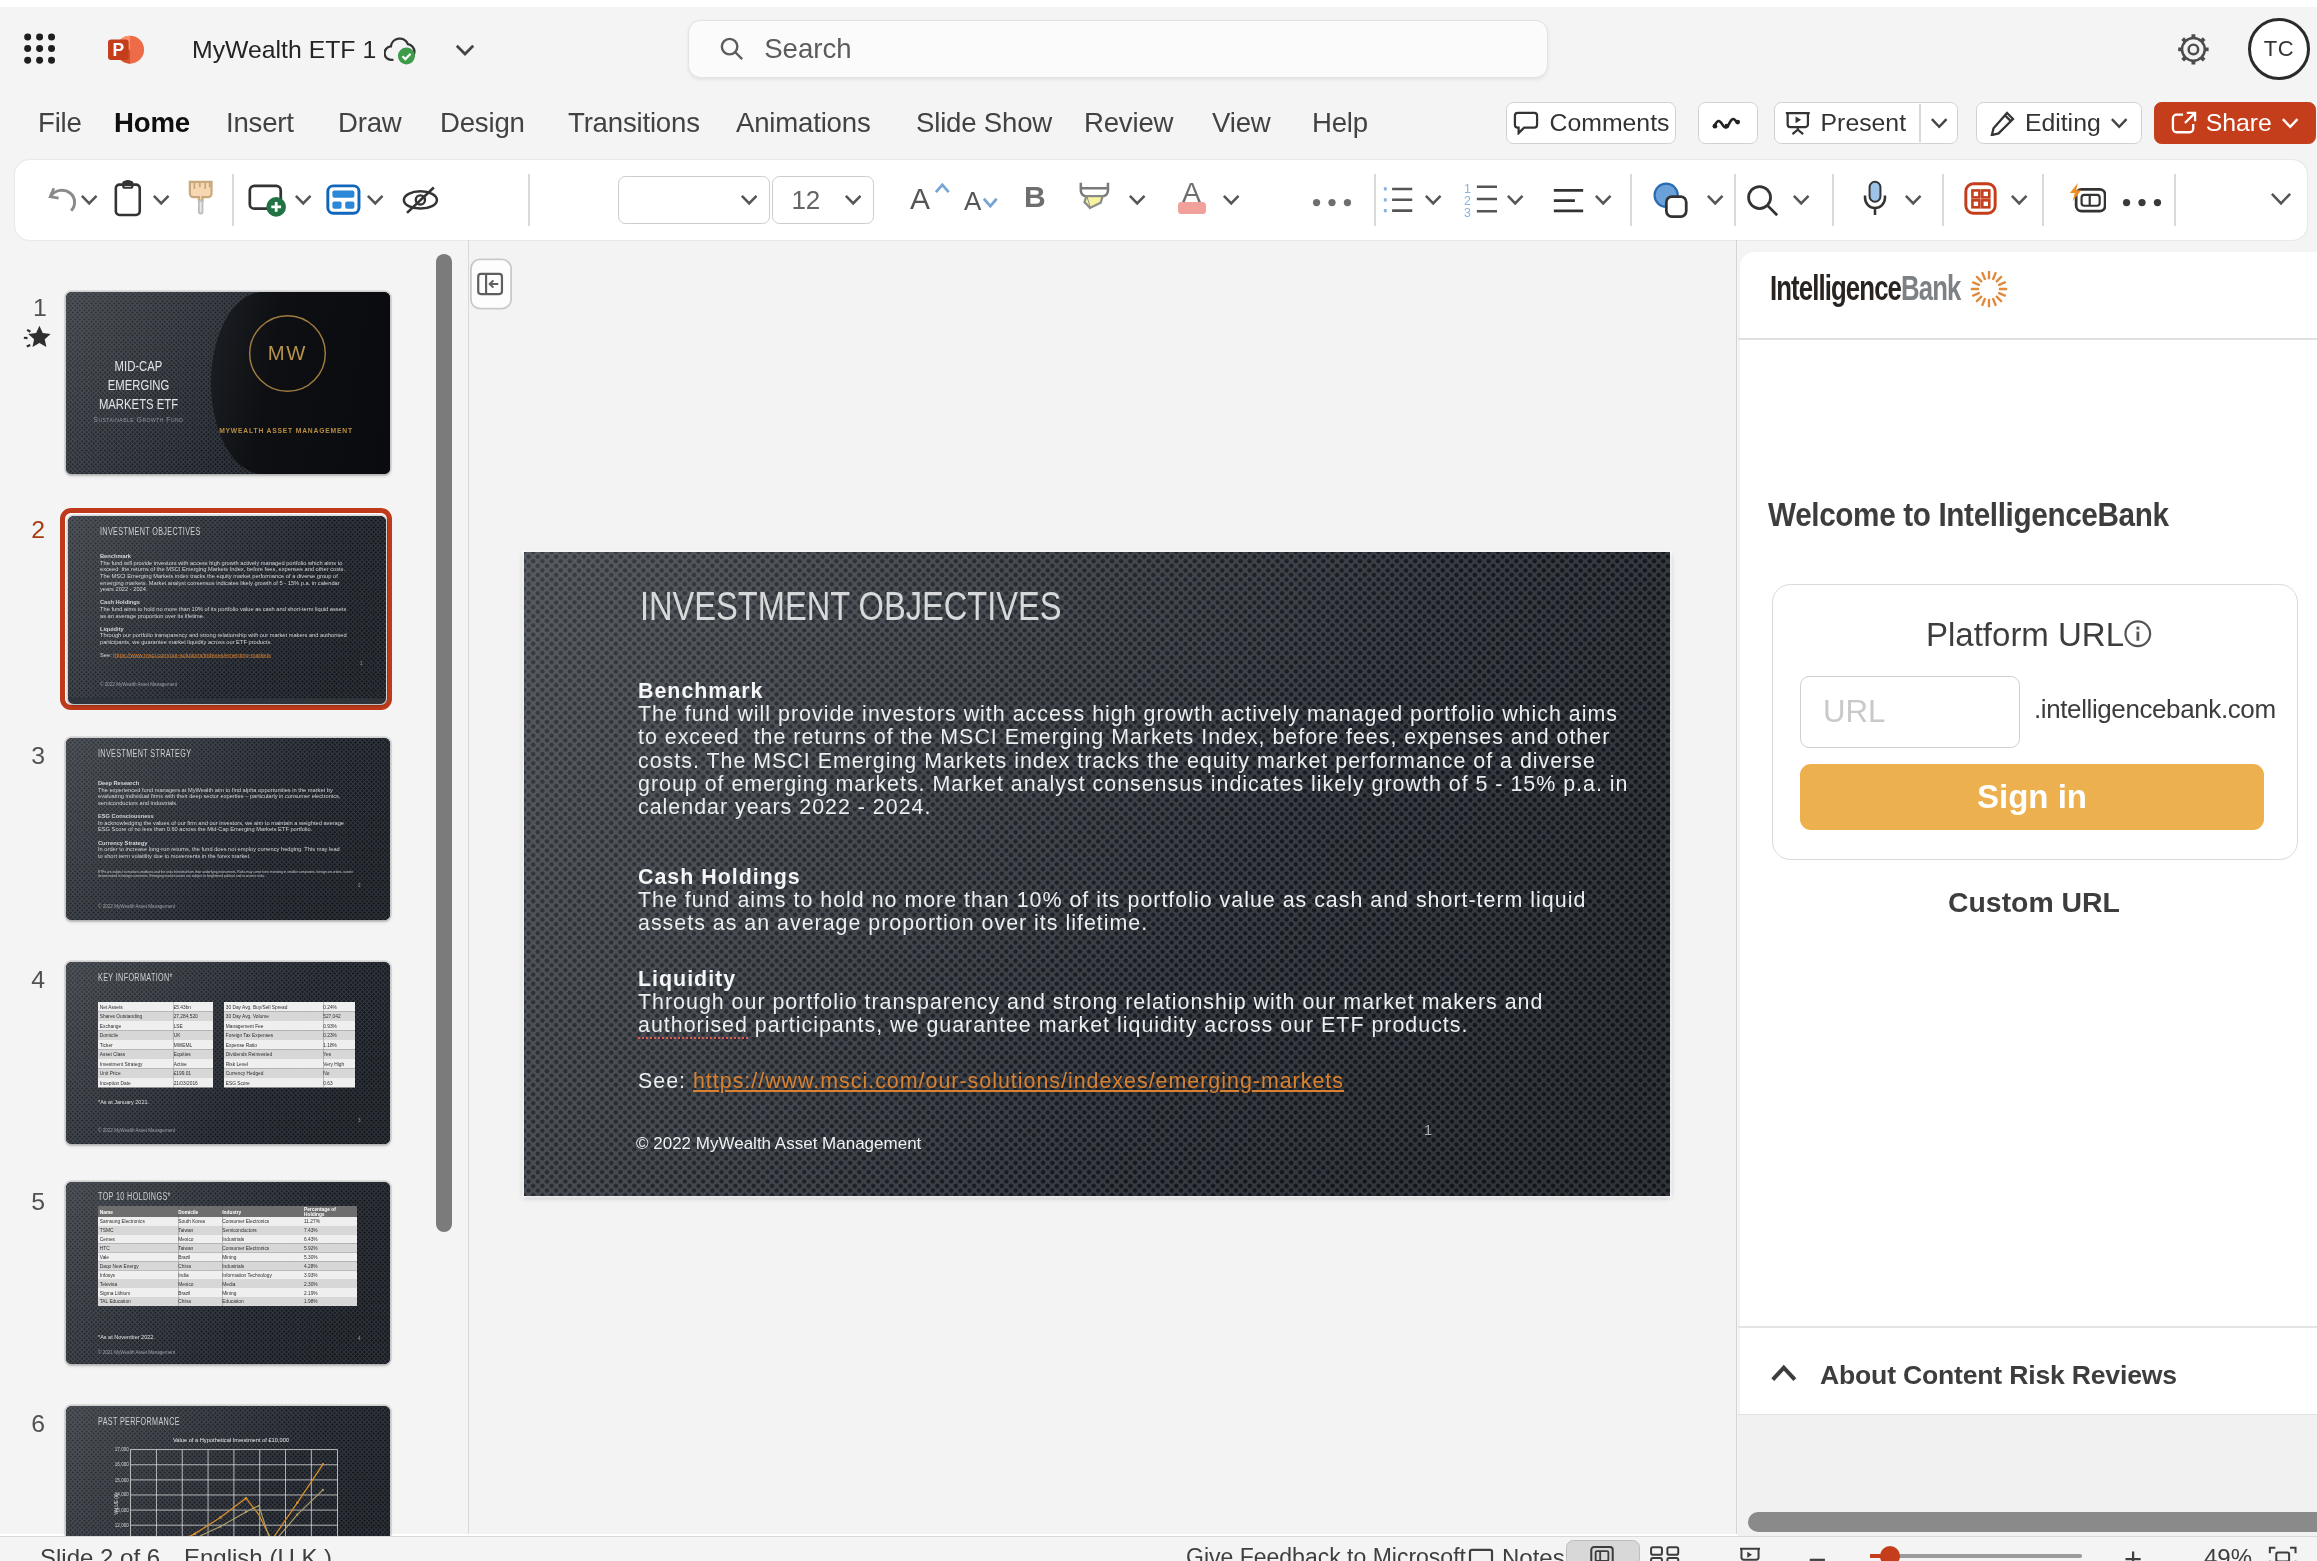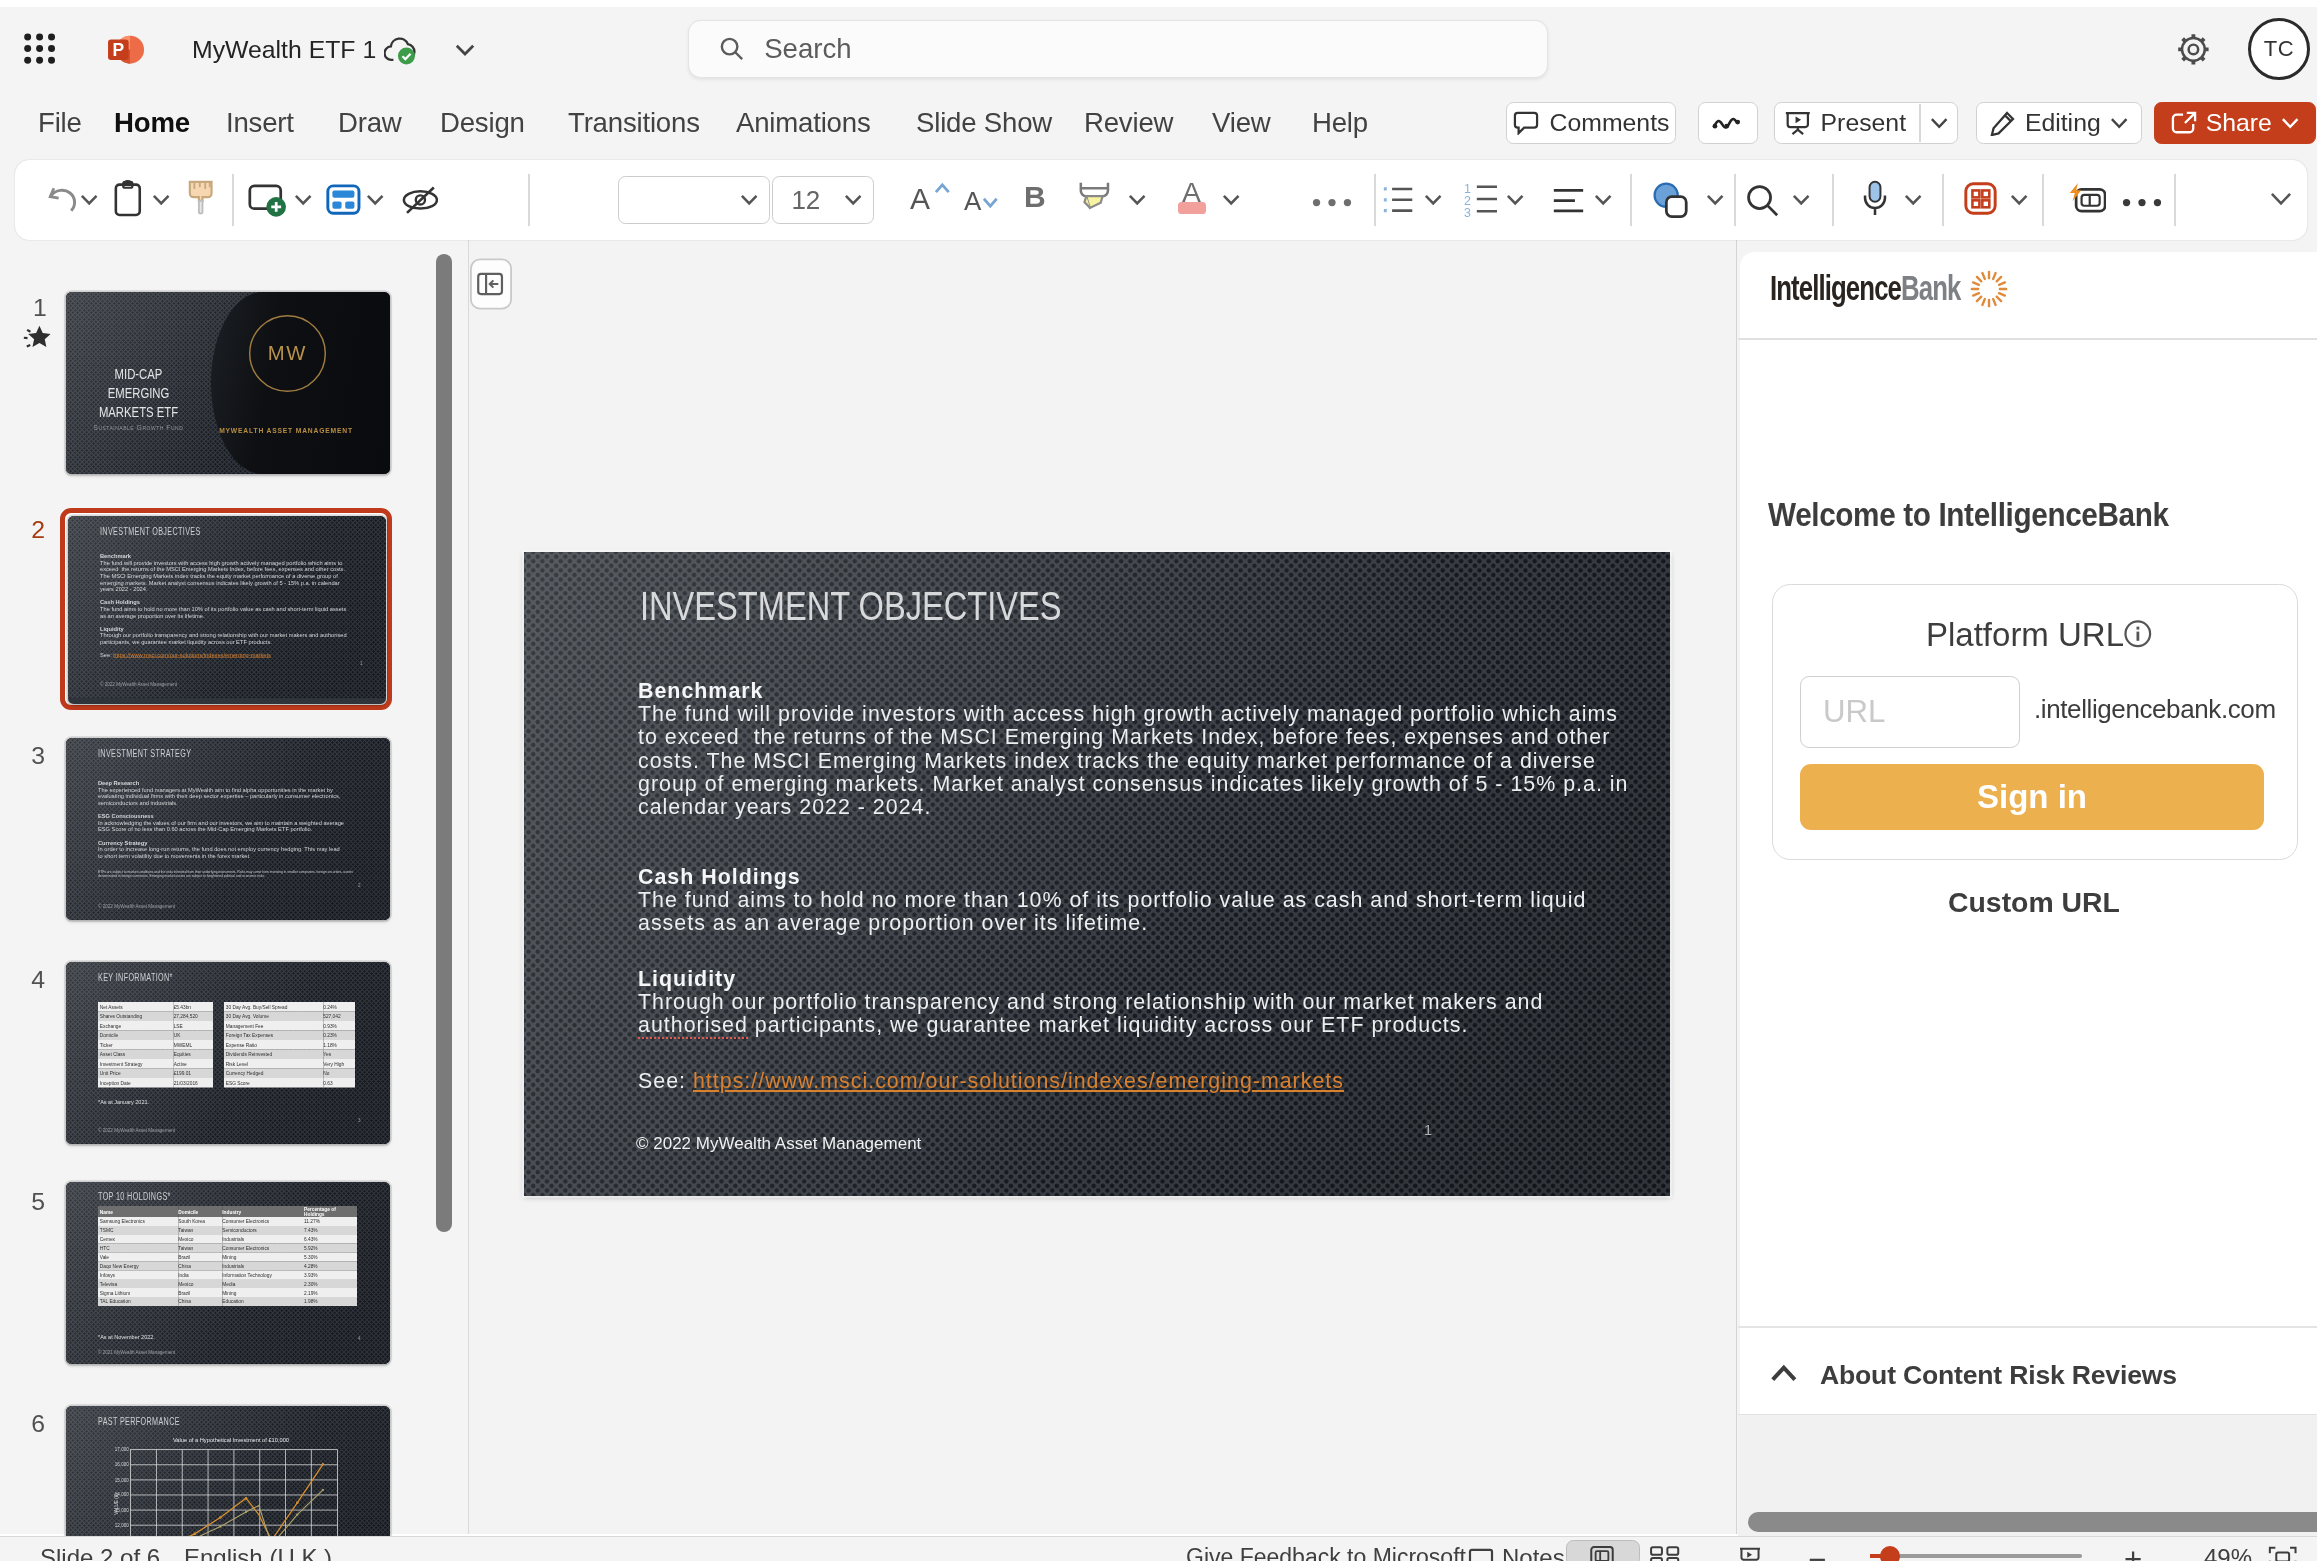--- a/index.html
+++ b/index.html
@@ -336,21 +336,21 @@
       </g>
     </svg>
 <div class="thumbnum" style="left:15.6px;top:258px;color:#a63a12">2</div>
 <div class="thumbnum" style="left:15.6px;top:371px">3</div>
 <div class="thumbnum" style="left:15.6px;top:483px">4</div>
 <div class="thumbnum" style="left:15.6px;top:594px">5</div>
 <div class="thumbnum" style="left:15.6px;top:705px">6</div>
 
 <div class="thumb" style="top:146px">
  <div class="mini dots">
-  <div class="abs" style="left:0;top:12px;width:145px;height:152px">
+  <div class="abs" style="left:0;top:4px;width:145px;height:152px">
    <div class="abs" style="left:7.3px;top:61px;width:130px;text-align:center;font-weight:400;color:#e3e5e7;font-size:13.8px;line-height:19px;letter-spacing:0;transform:scaleX(.82);transform-origin:50% 0">MID-CAP EMERGING MARKETS ETF</div>
    <div class="abs" style="left:7.3px;top:120px;width:130px;text-align:center;color:#90969c;font-size:6.9px;font-variant:small-caps;letter-spacing:0.5px">Sustainable Growth Fund</div>
   </div>
   <div class="abs" style="left:145px;top:0;width:179px;height:182px;background:linear-gradient(100deg,#1c1f24,#0d0f12 35%,#0a0b0e);border-radius:30% 0 0 30%/52% 0 0 52%"></div>
   <svg class="abs" style="left:180px;top:20px" width="83" height="83" viewBox="0 0 90 90">
           <circle cx="45" cy="45" r="41" fill="none" stroke="#9e7c41" stroke-width="1.6"></circle>
           <text x="45" y="52" text-anchor="middle" font-size="22" fill="#b8924b" letter-spacing="2" font-family="Liberation Sans,sans-serif">MW</text>
         </svg>
   <div class="abs" style="left:133px;top:134px;width:174px;text-align:center;color:#b98f42;font-size:7.3px;font-weight:700;letter-spacing:0.9px;transform:scaleX(.92)">MYWEALTH ASSET MANAGEMENT</div>
  </div>

